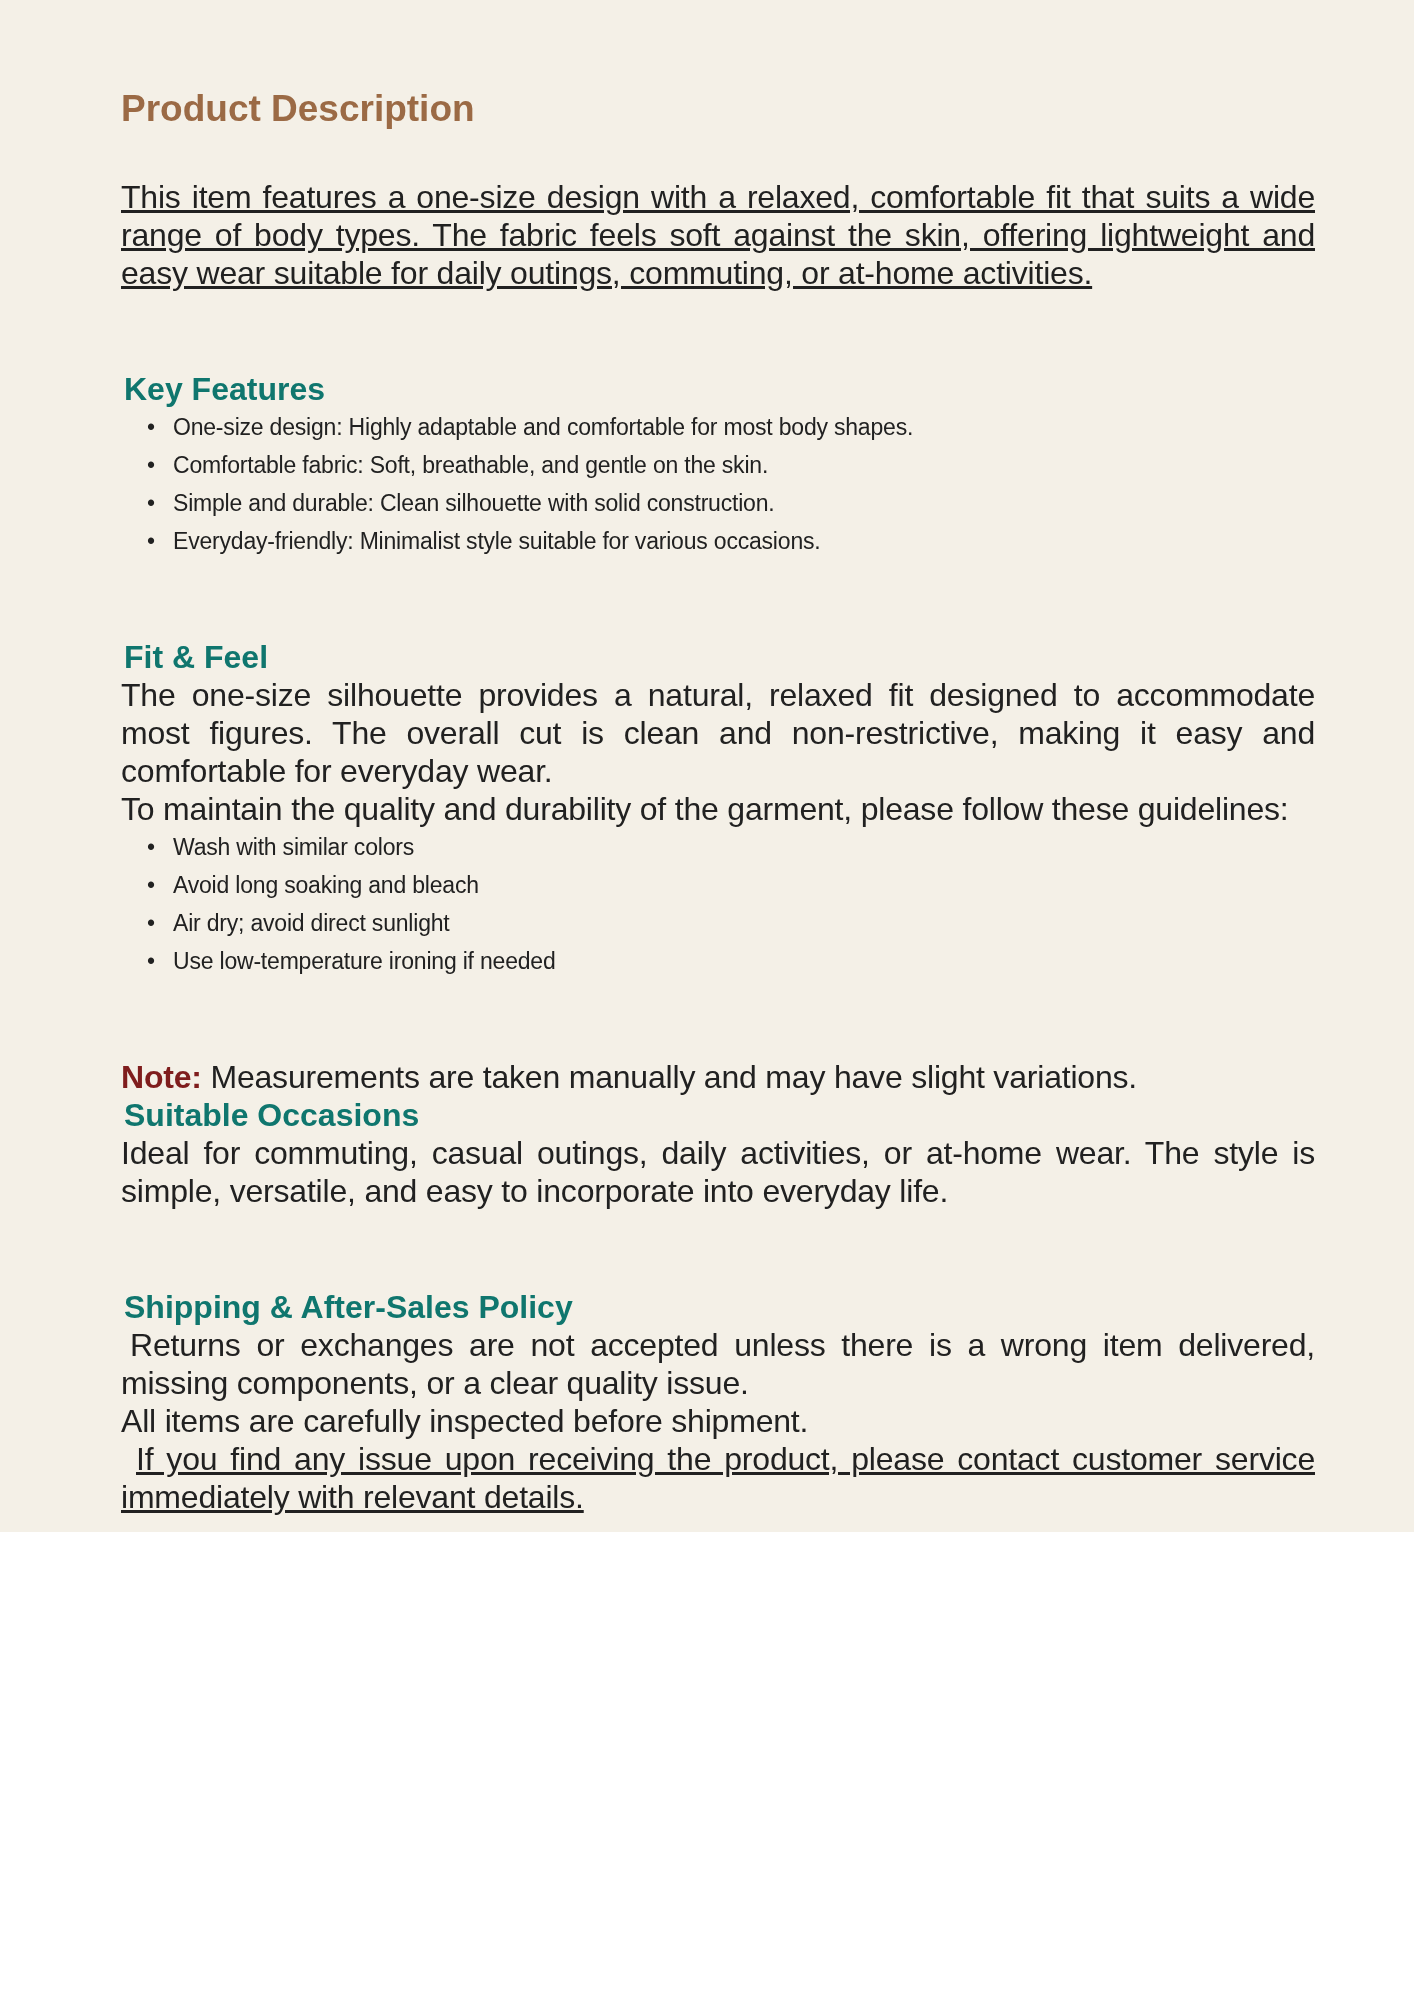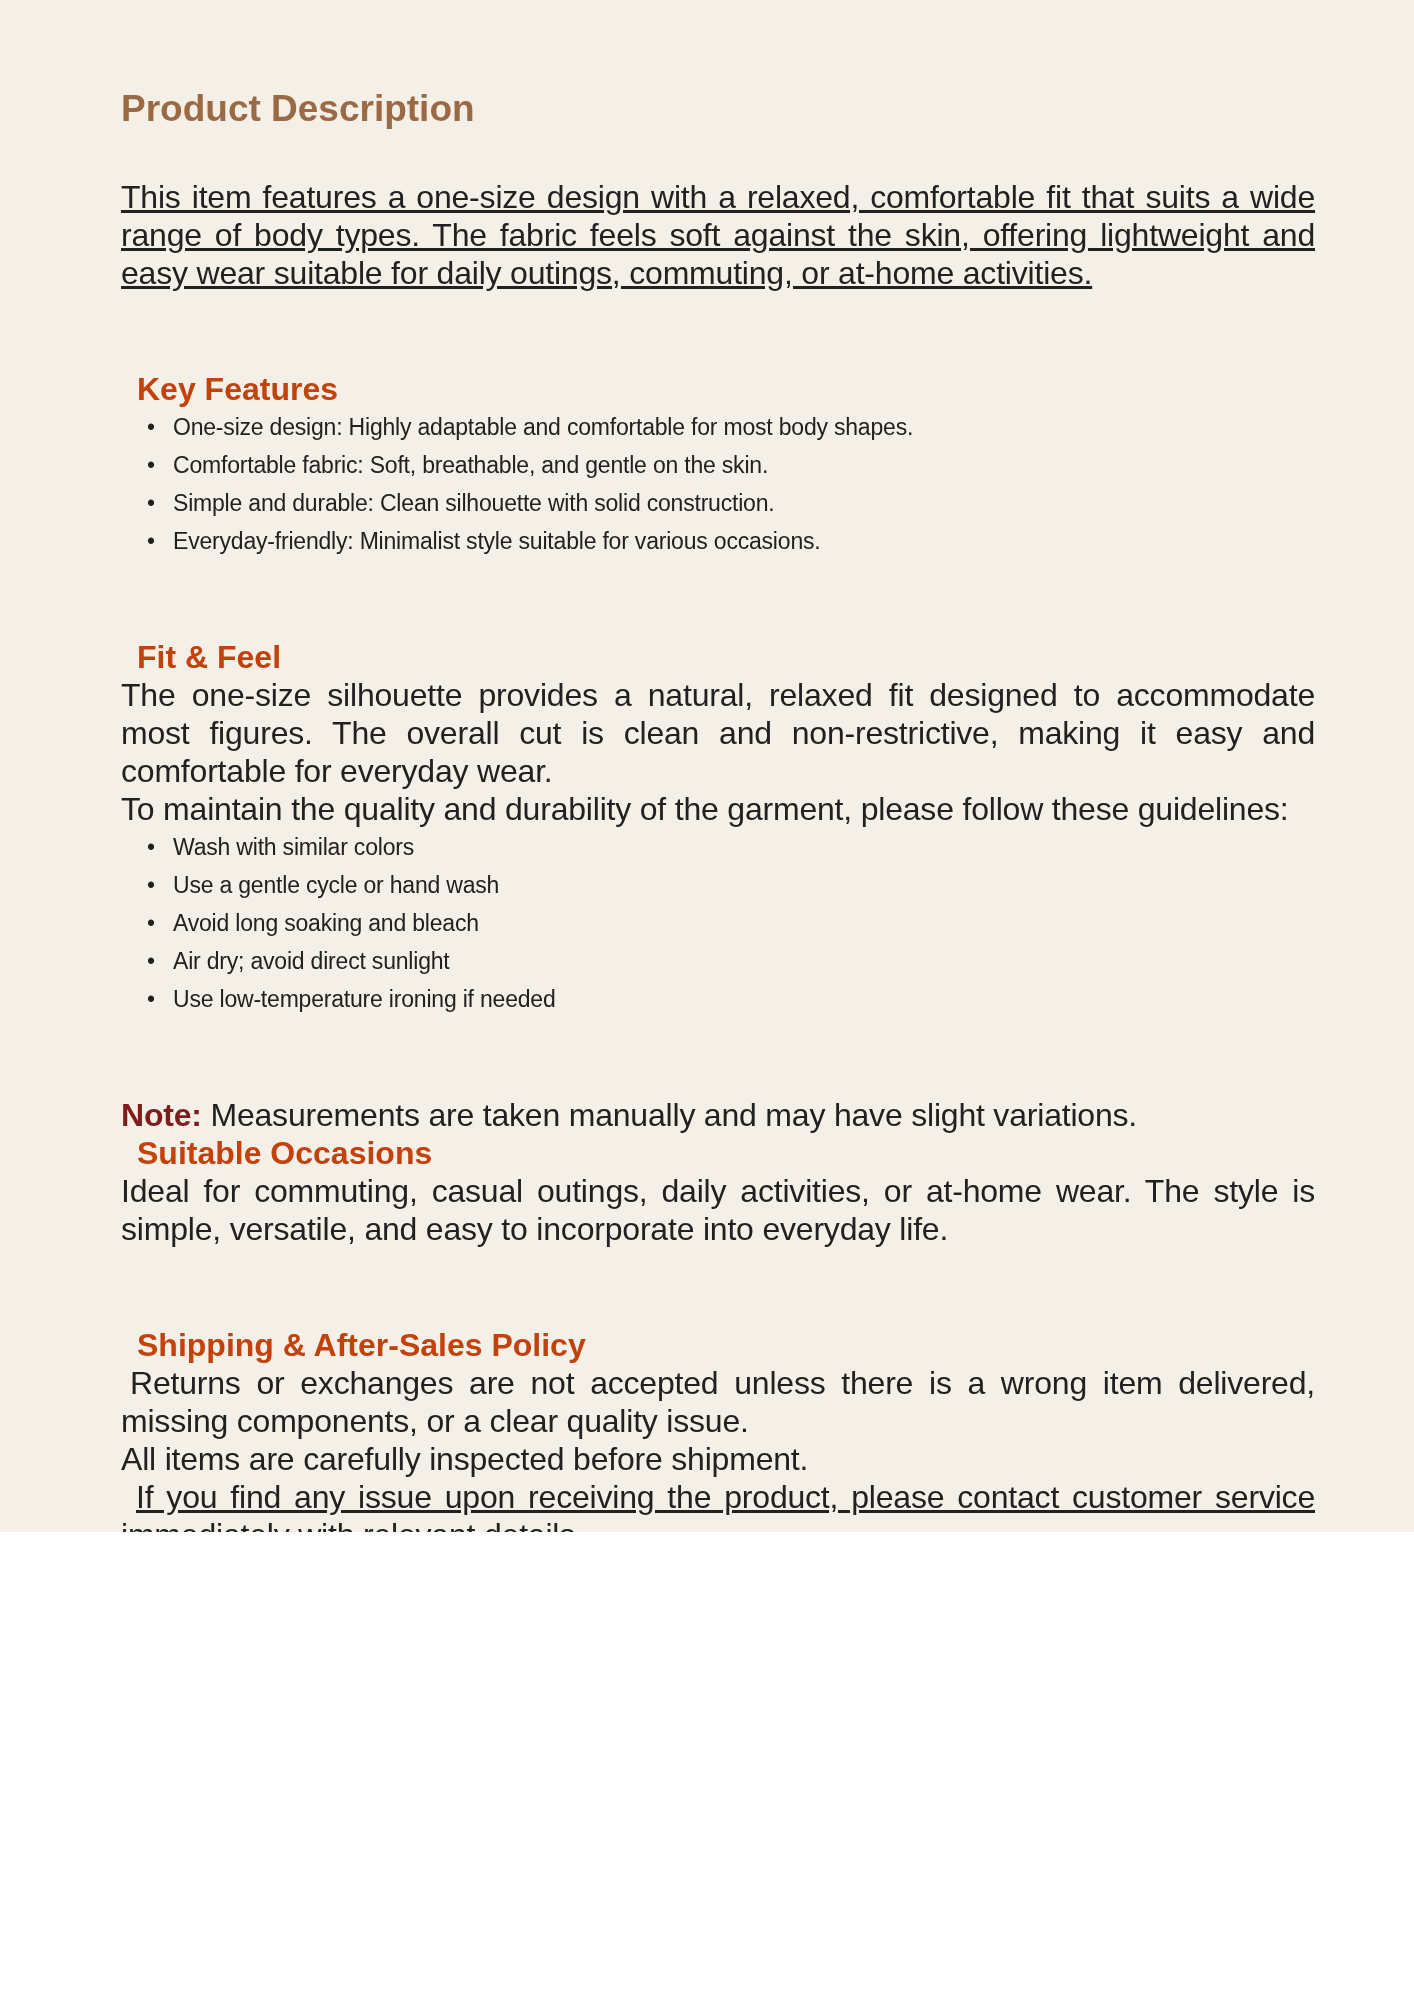--- a/index.html
+++ b/index.html
@@ -21,22 +21,22 @@
     font-size: 37px;
     line-height: 46px;
     font-weight: bold;
     color: #9B6A45;
     margin: 0 0 40px 0;
   }
   .section-heading {
     font-size: 32px;
     line-height: 38px;
     font-weight: bold;
-    color: #c2410c;
-    margin: 78px 0 0 16px;
+    color: #0f766e;
+    margin: 78px 0 0 3px;
   }
   .section-heading.tight {
     margin-top: 0;
   }
   .body-text {
     font-size: 32px;
     line-height: 38px;
     margin: 0;
     text-align: justify;
     letter-spacing: -0.2px;
@@ -96,21 +96,20 @@
     <li>Simple and durable: Clean silhouette with solid construction.</li>
     <li>Everyday-friendly: Minimalist style suitable for various occasions.</li>
   </ul>
 
   <h2 class="section-heading">Fit &amp; Feel</h2>
   <p class="body-text">The one-size silhouette provides a natural, relaxed fit designed to accommodate most figures. The overall cut is clean and non-restrictive, making it easy and comfortable for everyday wear.</p>
 
   <p class="body-text">To maintain the quality and durability of the garment, please follow these guidelines:</p>
   <ul class="bullet-list">
     <li>Wash with similar colors</li>
-    <li>Use a gentle cycle or hand wash</li>
     <li>Avoid long soaking and bleach</li>
     <li>Air dry; avoid direct sunlight</li>
     <li>Use low-temperature ironing if needed</li>
   </ul>
 
   <p class="body-text note-line"><span class="note-label">Note:</span><span> Measurements are taken manually and may have slight variations.</span></p>
 
   <h2 class="section-heading tight">Suitable Occasions</h2>
   <p class="body-text">Ideal for commuting, casual outings, daily activities, or at-home wear. The style is simple, versatile, and easy to incorporate into everyday life.</p>
 

